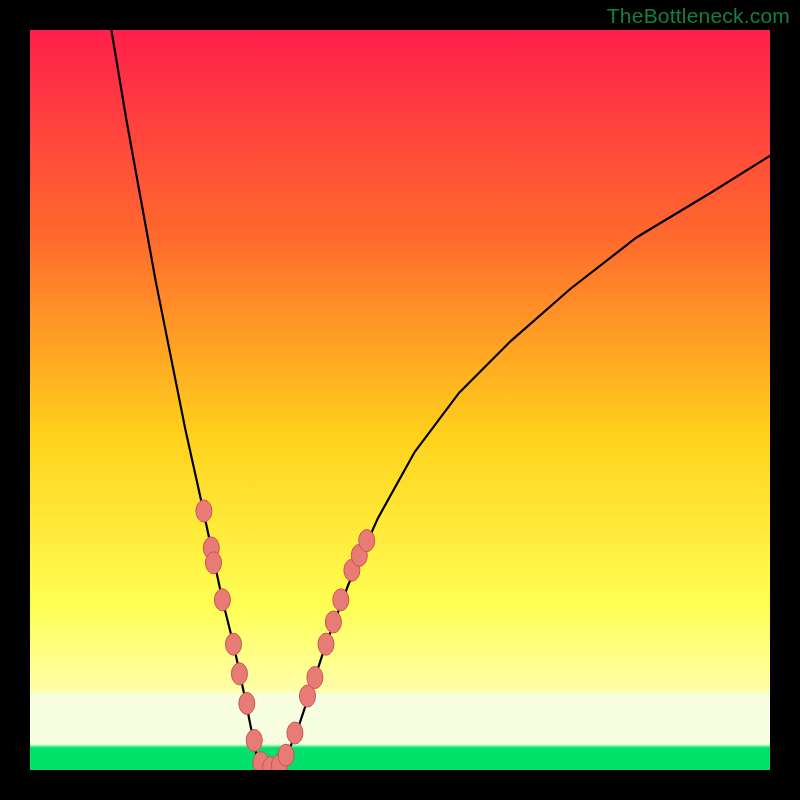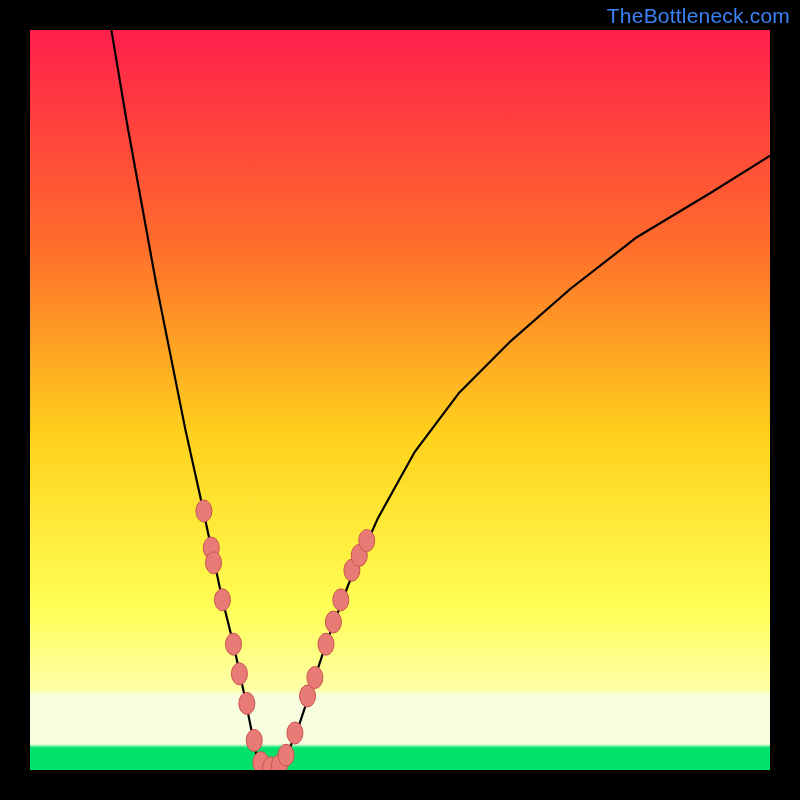--- a/index.html
+++ b/index.html
@@ -26,21 +26,21 @@
     overflow: hidden;
   }
   .grad {
     position: absolute;
     left: 0; top: 0; width: 100%; height: 100%;
   }
   .watermark {
     position: absolute;
     top: 4px;
     right: 10px;
-    color: #3b82f6;
+    color: #15803d;
     font-size: 21px;
     letter-spacing: 0.2px;
     font-weight: 400;
     user-select: none;
     margin-left: 10px;
   }
   svg { display: block; }
 </style>
 </head>
 <body>

